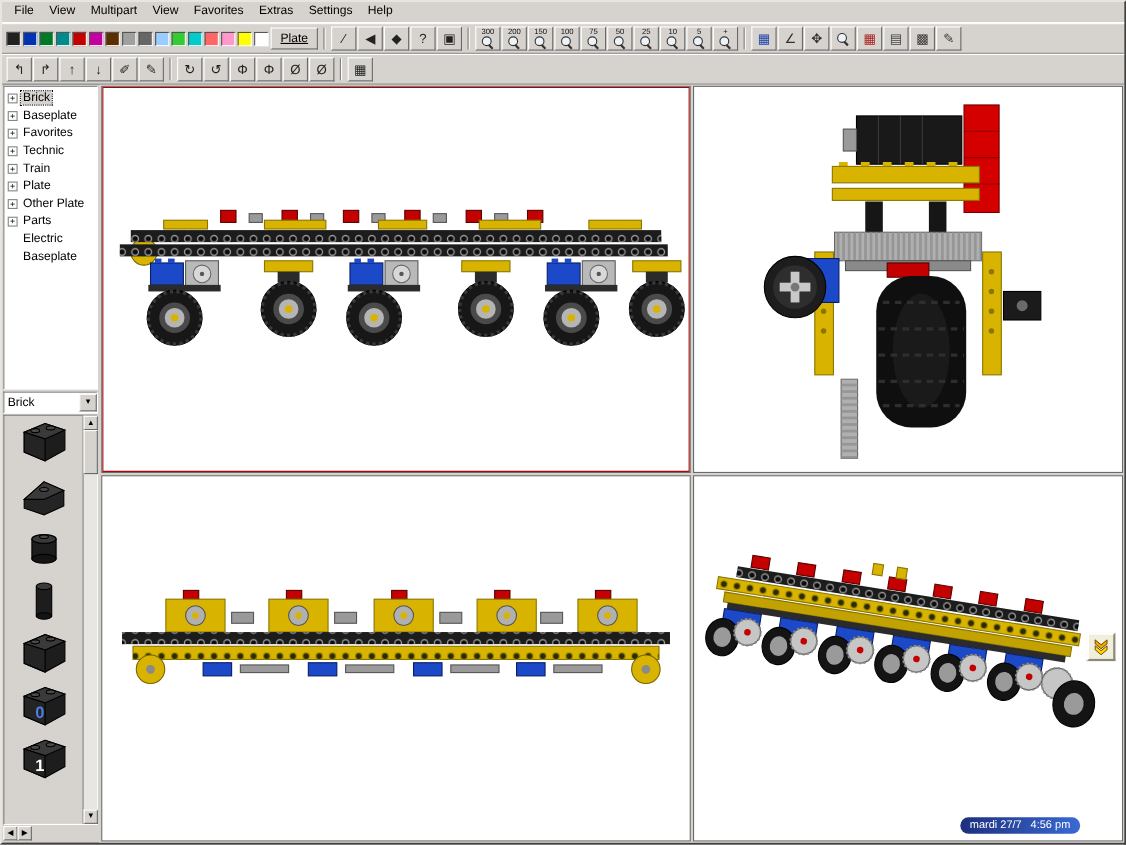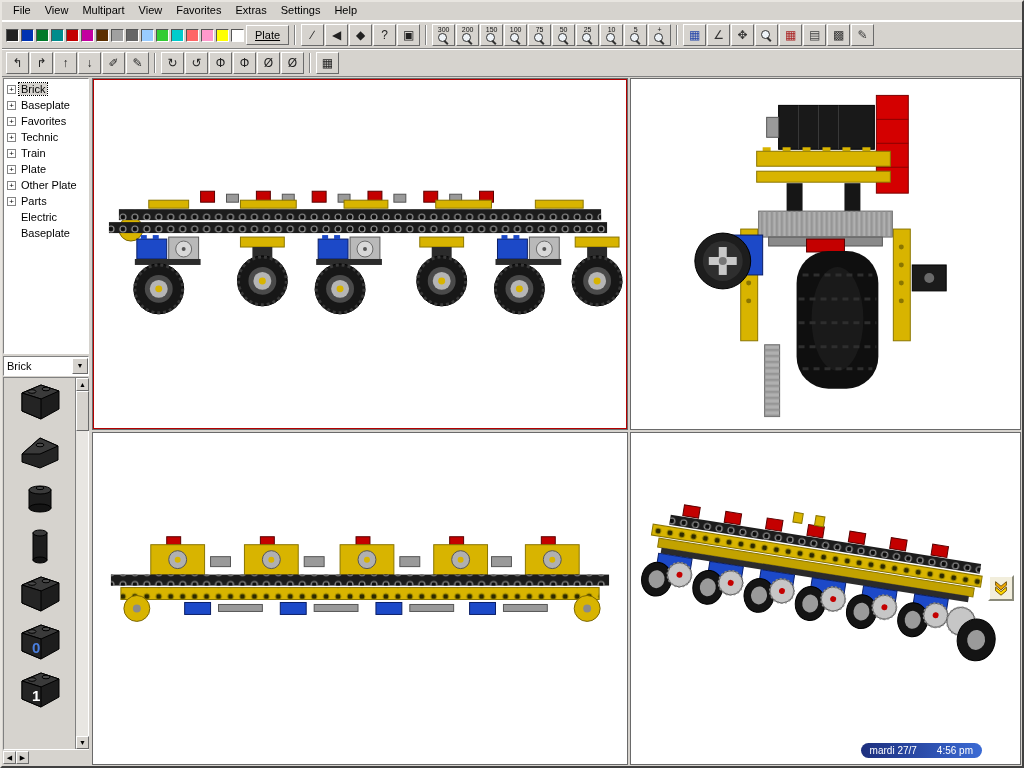--- a/index.html
+++ b/index.html
@@ -73,21 +73,21 @@
   .hscroll .sbtn { height:13px; }
 
   
   .viewgrid { flex:1; display:grid; grid-template-columns:536px 1fr; grid-template-rows:352px 1fr;
               gap:2px; padding:1px 1px 1px 2px; background:#d6d3ce; min-height:0; }
   .viewport { background:#fff; border:1px solid #6a6a6a; position:relative; overflow:hidden; }
   .viewport.active { box-shadow: inset 0 0 0 1px #b40000; }
   .viewport svg.model { width:100%; height:100%; display:block; }
 
   .timebadge { position:absolute; right:38px; bottom:6px; height:15px; display:flex; align-items:center;
-               gap:20px; padding:0 9px; border-radius:8px; color:#fff; font-size:10px;
+               gap:8px; padding:0 9px; border-radius:8px; color:#fff; font-size:10px;
                background: linear-gradient(90deg,#1d2f7e,#3a6ad4); white-space:nowrap; }
   .chevbtn { position:absolute; right:6px; top:142px; width:26px; height:26px;
              background:#f2eedc; border:2px solid; border-color:#fff #8a8a7a #8a8a7a #fff;
              display:flex; align-items:center; justify-content:center; }
   .chevbtn svg { width:18px; height:18px; }
 
   
   .statusbar { height:19px; display:flex; align-items:center; padding:1px 2px; background:#d6d3ce; }
   .sfield { flex:1; height:16px; line-height:15px; padding-left:4px;
             border:1px solid; border-color:#808080 #fff #fff #808080; }

